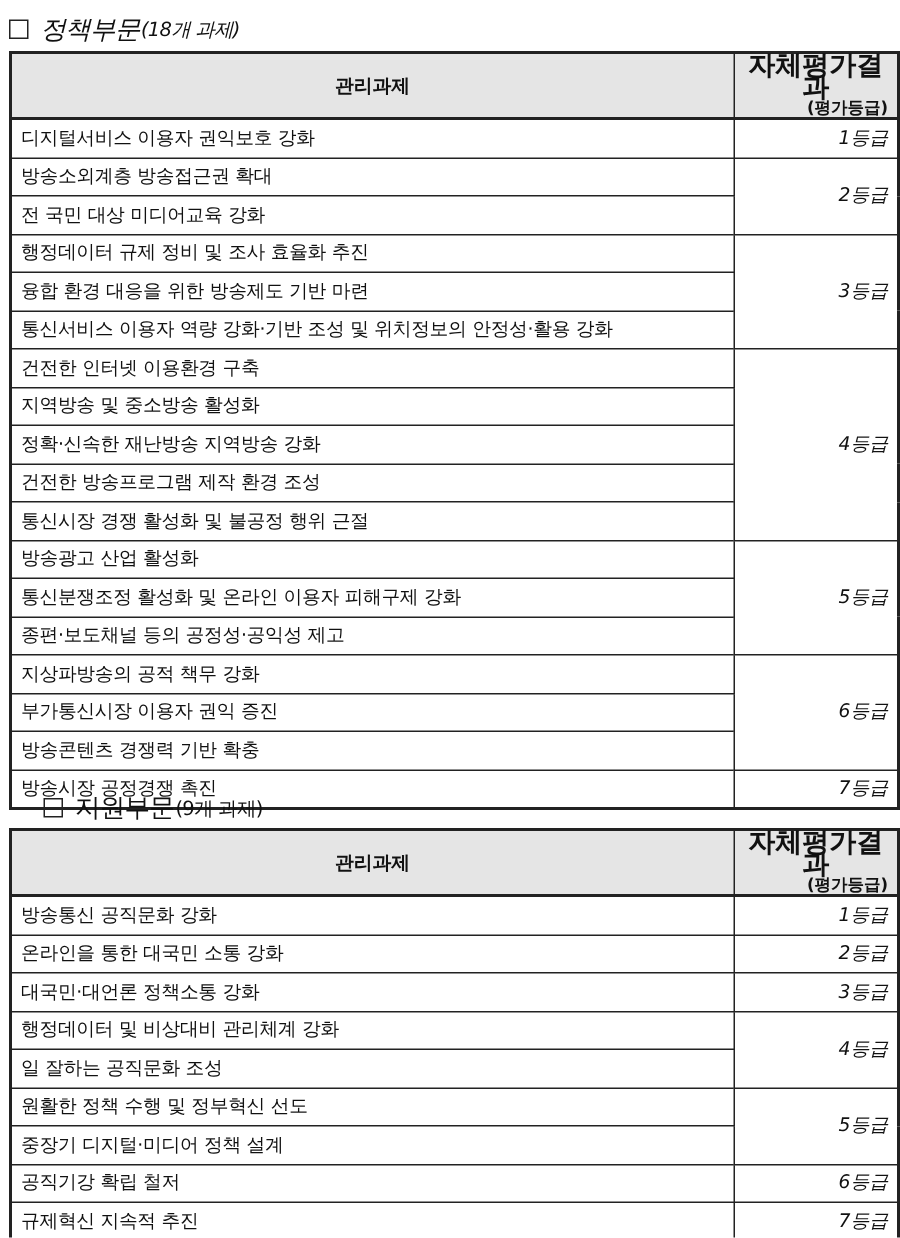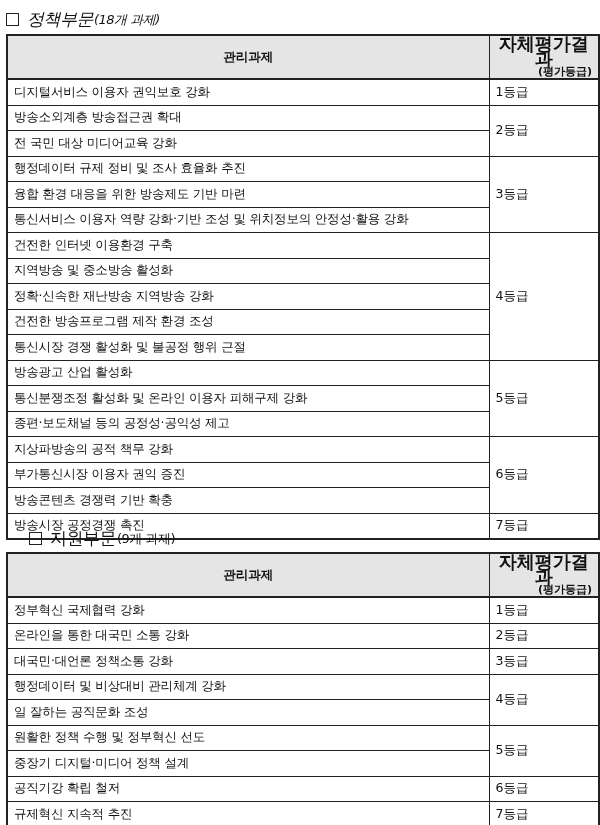--- a/index.html
+++ b/index.html
@@ -6,21 +6,21 @@
   body { width: 600px; height: 825px; overflow: hidden; font-family: "DejaVu Sans", sans-serif; color: #111; position: relative; }
   .section-title { position: absolute; left: 6px; font-size: 17px; display: flex; align-items: center; letter-spacing: -0.5px; }
   .section-title .box { display: inline-block; width: 13px; height: 13px; border: 1.5px solid #222; margin-right: 8px; box-sizing: border-box; }
   .section-title .sub { font-size: 13px; margin-left: 1px; }
   table { position: absolute; left: 6px; width: 592px; border-collapse: collapse; table-layout: fixed; font-size: 12.5px; }
   td, th { border: 1px solid #222; padding: 0 6px; height: 24.5px; }
   table { border: 2px solid #222; }
   th { background: #e5e5e5; font-weight: bold; text-align: center; height: 34px; font-size: 12.5px; border-bottom: 2px solid #222; }
   th .hsub { display: block; font-size: 11px; line-height: 12px; text-align: right; }
   th .hmain { display: block; font-size: 18px; line-height: 15px; }
-  td.grade { text-align: left; }
+  td.grade { text-align: right; font-style: italic; }
   col.c1 { width: 482px; }
   col.c2 { width: 110px; }
   td.task { letter-spacing: -0.2px; }
 </style>
 </head>
 <body>
 
 <div class="section-title" style="top:8px;font-style:italic;">
   <span class="box"></span>
   <span>정책부문</span>
@@ -121,21 +121,21 @@
     <tr>
       <th>관리과제</th>
       <th>
         <span class="hmain">자체평가결과</span>
         <span class="hsub">(평가등급)</span>
       </th>
     </tr>
   </thead>
   <tbody id="support-body">
       <tr>
-        <td class="task">정부혁신 국제협력 강화</td>
+        <td class="task">방송통신 공직문화 강화</td>
         <td class="grade" rowspan="1">1등급</td>
       </tr>
       <tr>
         <td class="task">온라인을 통한 대국민 소통 강화</td>
         <td class="grade" rowspan="1">2등급</td>
       </tr>
       <tr>
         <td class="task">대국민·대언론 정책소통 강화</td>
         <td class="grade" rowspan="1">3등급</td>
       </tr>

